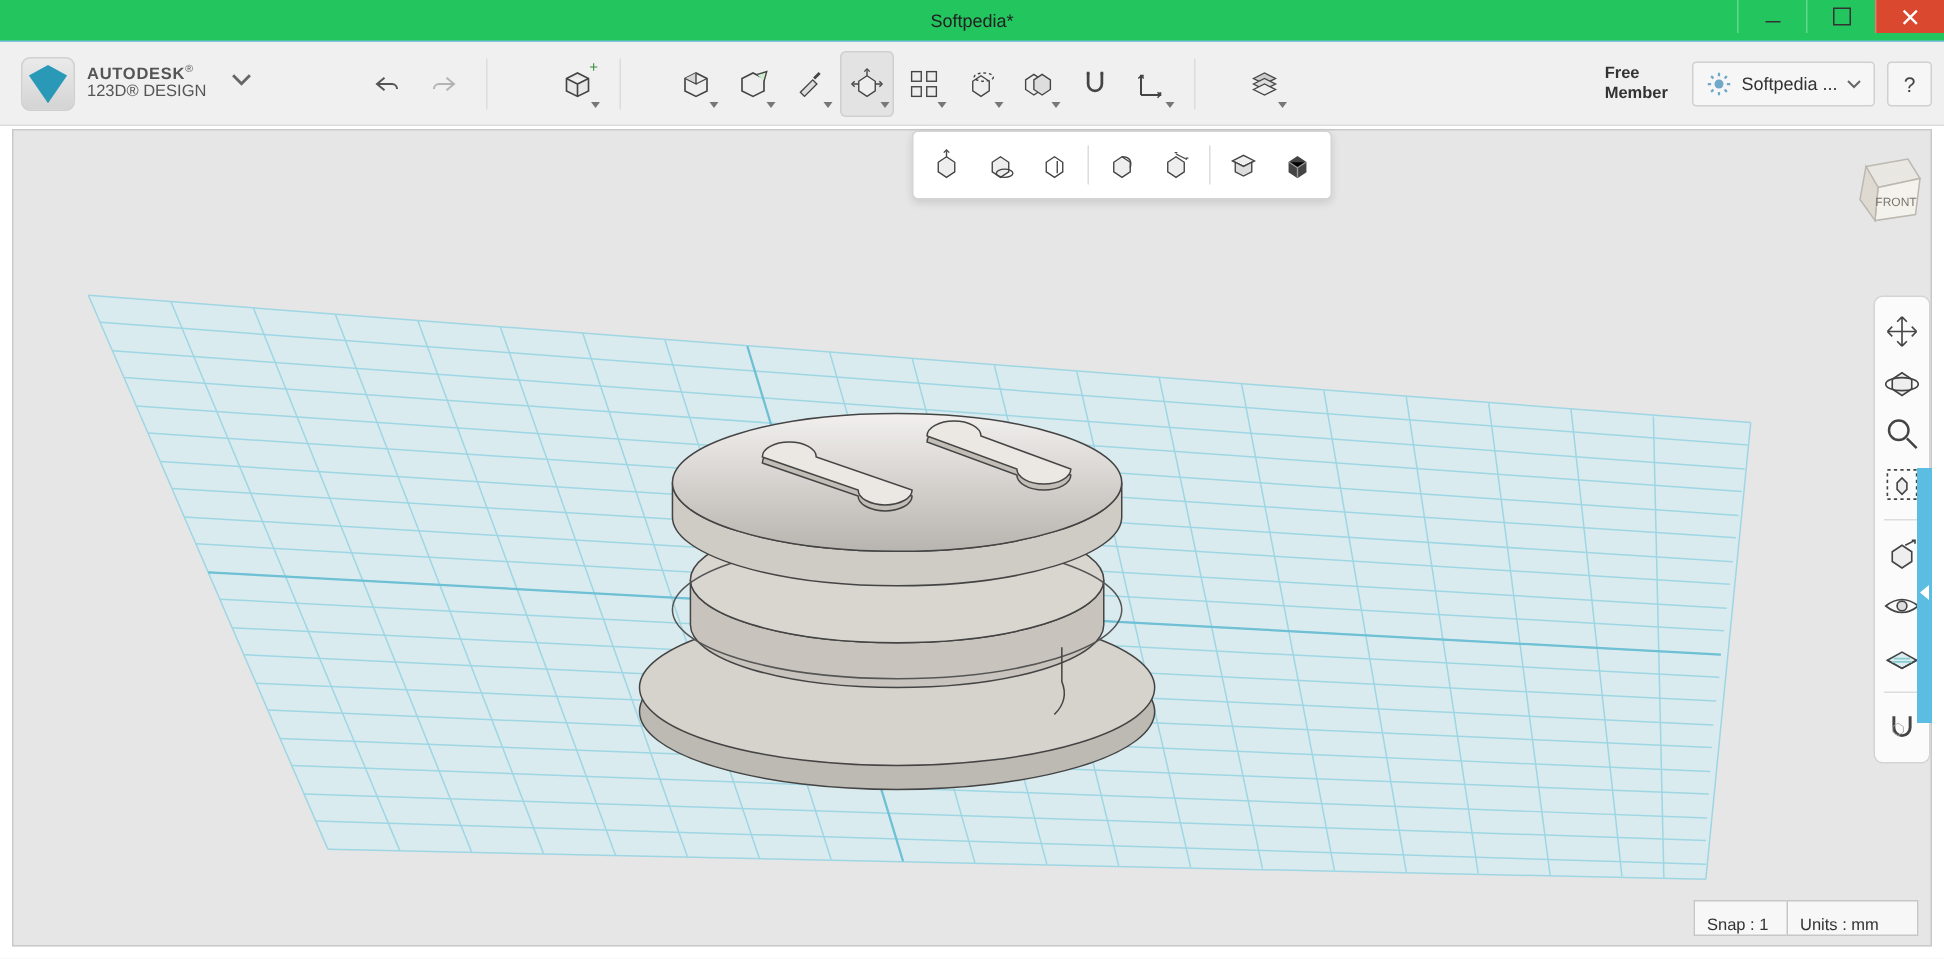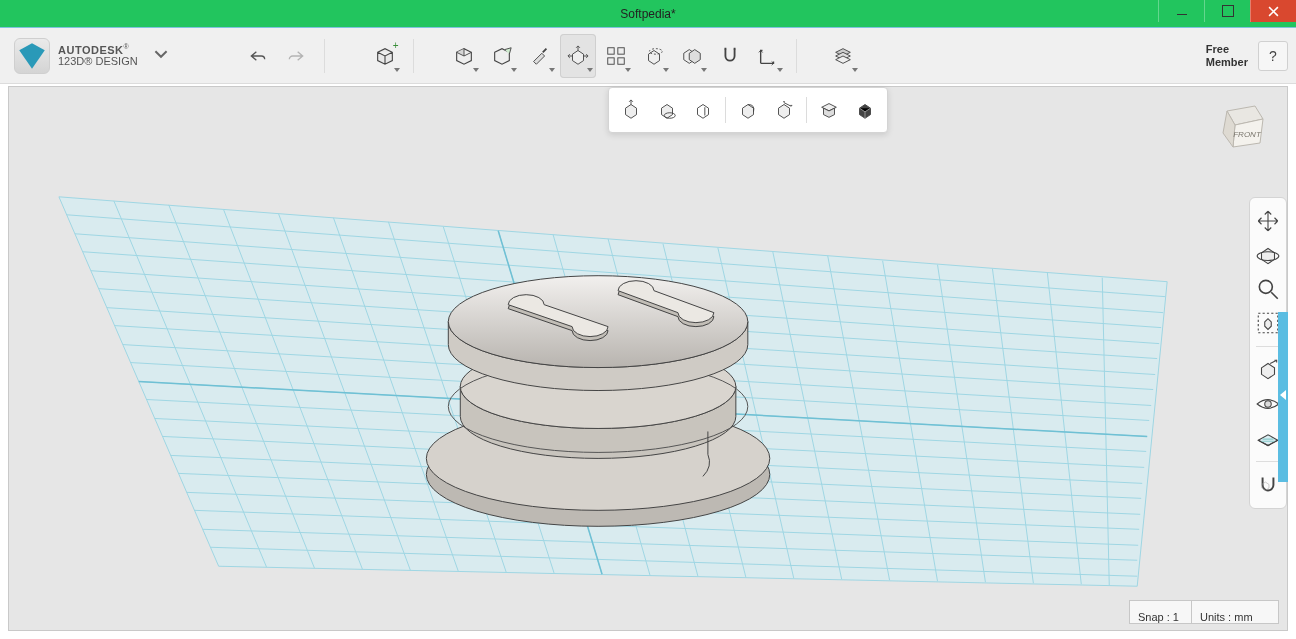--- a/index.html
+++ b/index.html
@@ -32,21 +32,21 @@
   .gear-icon{width:18px;height:18px;}
   .help{ width:30px;height:30px;border:1px solid #d0d0d0;border-radius:3px;background:#f6f6f6;display:flex;align-items:center;justify-content:center;font-size:14px;color:#444;}
   
   .subpanel{ position:absolute; top:87px; left:608px; display:flex; align-items:center; background:#fff; border:1px solid #d4d4d4; border-radius:4px; box-shadow:0 2px 6px rgba(0,0,0,.12); padding:4px 4px; gap:0;}
   .subpanel .tbtn{ width:36px; height:36px;}
   .subpanel .sep{height:26px;margin:0 4px;}
   .tooltip{ position:absolute; top:95px; left:610px; background:#ffffe1; border:1px solid #9a9a6a; font-size:11px; padding:2px 5px; color:#333;}
   
   .viewport{ position:absolute; left:8px; right:8px; top:86px; bottom:8px; background:#e6e6e6; border:1px solid #c9c9c9;}
   .grid{position:absolute; inset:0;}
-  .viewcube{ position:absolute; right:20px; top:12px; width:54px; height:54px;font-style:italic;}
+  .viewcube{ position:absolute; right:3px; top:12px; width:54px; height:54px;}
   .navbar{ position:absolute; right:0; top:110px; width:38px; background:#fbfbfb; border:1px solid #d4d4d4; border-radius:6px; display:flex; flex-direction:column; align-items:center; gap:8px; padding:10px 0;}
   .navbtn{ width:26px;height:26px; display:flex; align-items:center; justify-content:center;}
   .navbar .nsep{width:24px;height:1px;background:#ddd;margin:2px 0;}
   .edge-tab{ position:absolute; right:-1px; top:225px; width:10px; height:170px; background:#5bbde2; }
   .edge-tab::after{content:"";position:absolute;left:2px;top:78px;width:0;height:0;border-top:5px solid transparent;border-bottom:5px solid transparent;border-right:6px solid #fff;}
   
   .statusbox{ position:absolute; bottom:6px; height:24px; border:1px solid #c7c7c7; background:#f7f7f7; font-size:11px; color:#333; display:flex; align-items:flex-end; padding:0 8px;}
   .snapbox{ right:88px; width:70px;}
   .unitbox{ right:8px; width:88px;}
   
@@ -194,20 +194,32 @@
     <span class="drop-caron"></span>
   </div>
 
   <div style="flex:1"></div>
 
   <div class="mem">
     <div>Free</div>
     <div>Member</div>
   </div>
 
+  <div class="user-combo">
+    <svg class="gear-icon" viewBox="0 0 24 24">
+        <circle cx="12" cy="12" r="4" fill="#6fa8c9"></circle>
+        <g stroke="#6fa8c9" stroke-width="2">
+          <path d="M12 2 V5 M12 19 V22 M2 12 H5 M19 12 H22 M5 5 L7 7 M17 17 L19 19 M19 5 L17 7 M7 17 L5 19"></path>
+        </g>
+      </svg>
+    <span>Softpedia ...</span>
+    <svg width="10" height="10" viewBox="0 0 10 10">
+        <path d="M1 3 L5 7 L9 3" stroke="#666" fill="none" stroke-width="1.3"></path>
+      </svg>
+  </div>
 
   <div class="help">
       <span>?</span>
     </div>
 </div>
 
 <div class="viewport">
 
   <svg class="grid" viewBox="0 0 1280 545" preserveAspectRatio="none">
     <defs>

